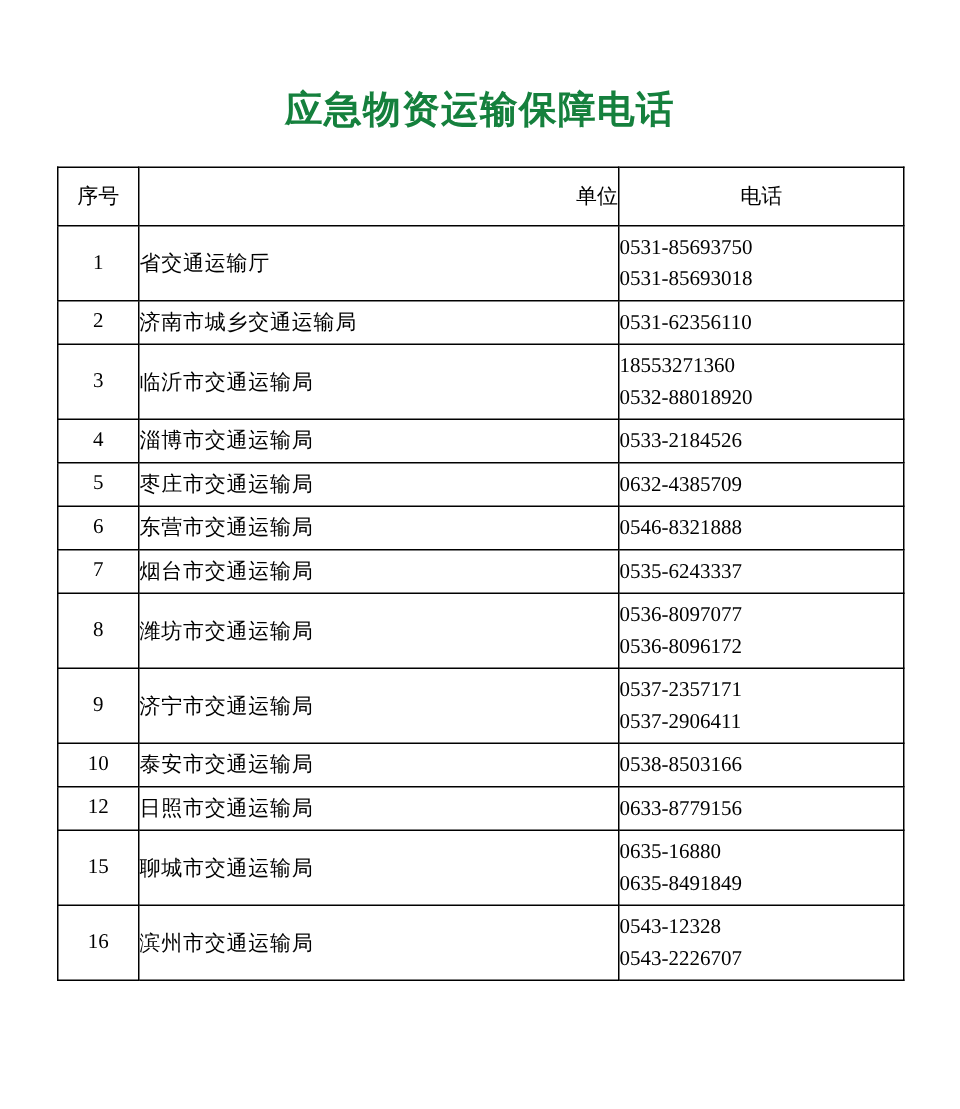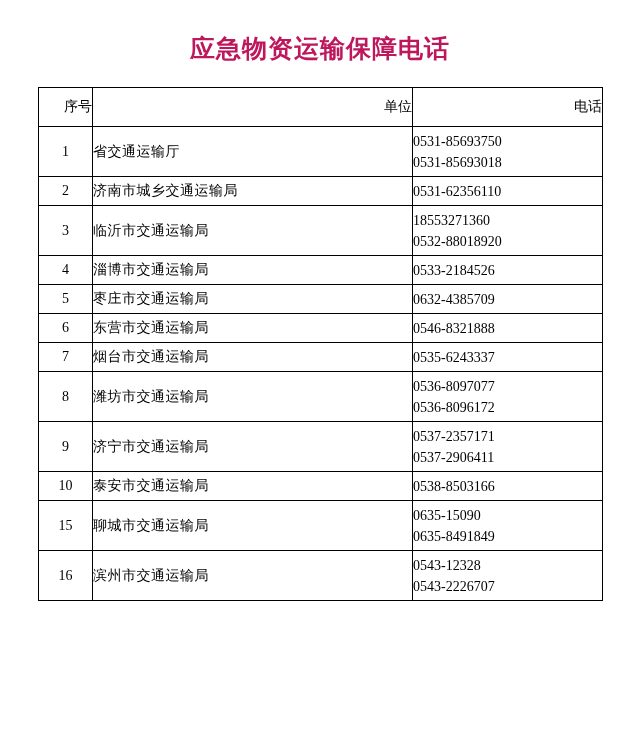--- a/index.html
+++ b/index.html
@@ -21,21 +21,22 @@
     box-sizing: border-box;
   }
   .title {
     text-align: center;
     font-family: "Liberation Sans", "DejaVu Sans", sans-serif;
     font-weight: bold;
     font-size: 25px;
     letter-spacing: 1px;
     padding-top: 32px;
     padding-bottom: 22px;
-    color: #be185d;
+    color: #15803d;
+    margin-top: 24px;
   }
   .table-wrap {
     padding: 0 38px;
     box-sizing: border-box;
   }
   table.phone-table {
     border-collapse: collapse;
     width: 100%;
     table-layout: fixed;
     font-family: "Liberation Serif", "DejaVu Serif", serif;
@@ -48,21 +49,21 @@
     padding: 0;
     vertical-align: middle;
   }
   col.c-idx { width: 54px; }
   col.c-unit { width: 320px; }
   col.c-tel { width: 190px; }
 
   thead th {
     height: 38px;
     font-size: 15px;
-    text-align: right;
+    text-align: center;
   }
   thead th.h-unit { text-align: right; }
 
   td.idx {
     text-align: center;
     font-size: 14px;
     font-family: "Liberation Serif", "DejaVu Serif", serif;
   }
   td.unit {
     padding-left: 22px;
@@ -170,25 +171,32 @@
               <span class="tel-line">0537-2906411</span>
             </td>
           </tr>
           <tr class="r1">
             <td class="idx">10</td>
             <td class="unit">泰安市交通运输局</td>
             <td class="tel">
               <span class="tel-line">0538-8503166</span>
             </td>
           </tr>
+          <tr class="r1">
+            <td class="idx">12</td>
+            <td class="unit">日照市交通运输局</td>
+            <td class="tel">
+              <span class="tel-line">0633-8779156</span>
+            </td>
+          </tr>
           <tr class="r2">
             <td class="idx">15</td>
             <td class="unit">聊城市交通运输局</td>
             <td class="tel">
-              <span class="tel-line">0635-15090</span>
+              <span class="tel-line">0635-16880</span>
               <span class="tel-line">0635-8491849</span>
             </td>
           </tr>
           <tr class="r2">
             <td class="idx">16</td>
             <td class="unit">滨州市交通运输局</td>
             <td class="tel">
               <span class="tel-line">0543-12328</span>
               <span class="tel-line">0543-2226707</span>
             </td>

